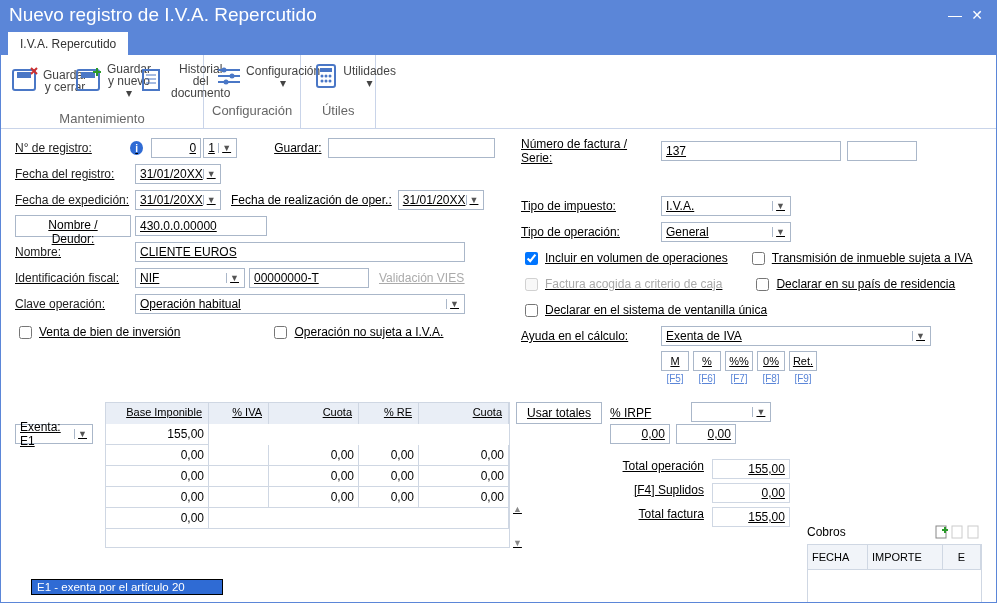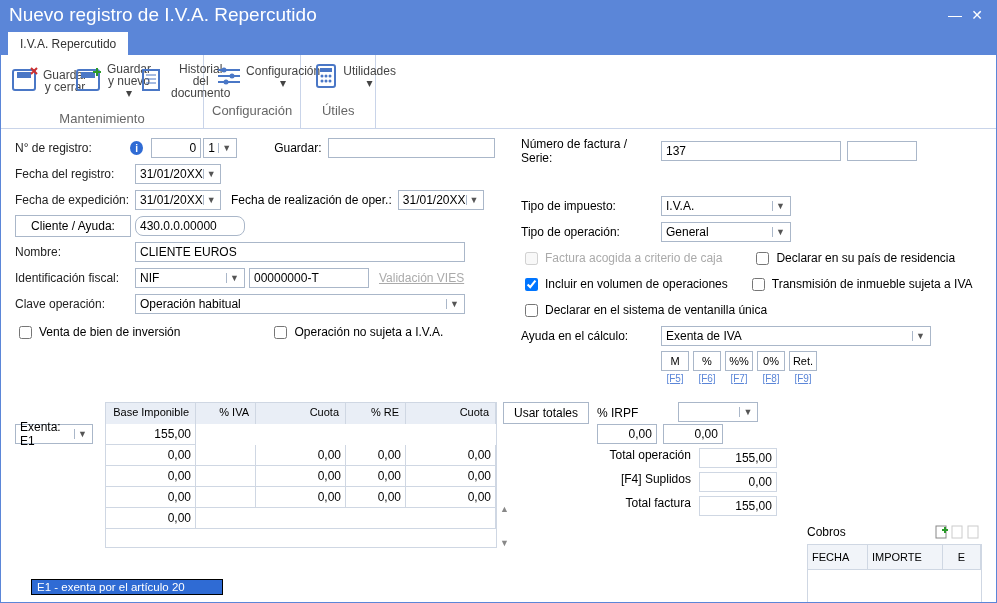--- a/index.html
+++ b/index.html
@@ -11,21 +11,21 @@
   .tabbar { background:#5b86d8; height:26px; display:flex; align-items:flex-end; padding:0 6px; }
   .tab { background:#fff; color:#333; padding:5px 12px 4px; border:1px solid #5b86d8; border-bottom:none; font-size:12px; }
   .ribbon { background:#fff; border-bottom:1px solid #c9d4e9; display:flex; }
   .ribbon-group { display:flex; flex-direction:column; align-items:center; padding:4px 8px 2px; border-right:1px solid #c9d4e9; }
   .ribbon-btns { display:flex; gap:6px; }
   .ribbon-btn { display:flex; flex-direction:row; align-items:center; width:58px; padding:2px 0; cursor:pointer; }
   .ribbon-btn .icon { width:34px; height:30px; display:flex; align-items:center; justify-content:center; }
   .ribbon-btn .lbl { text-align:center; font-size:11px; color:#444; line-height:12px; margin-top:2px; }
   .ribbon-group-label { font-size:13px; color:#666; margin-top:10px; }
 
-  .form-area { flex:1; padding:8px 14px 20px; position:relative; }
+  .form-area { flex:1; padding:8px 14px 20px; position:relative;text-decoration:underline; }
   .cols { display:flex; gap:26px; }
   .col-l { width:480px; }
   .col-r { flex:1; }
 
   .row { display:flex; align-items:center; margin-bottom:4px; min-height:22px; }
   .lbl { width:120px; color:#222; }
   .input { border:1px solid #aab7c9; height:20px; padding:1px 4px; background:#fff; }
   .select { border:1px solid #aab7c9; height:20px; background:#fff; display:flex; align-items:center; justify-content:space-between; padding:0 2px 0 4px; }
   .select .arrow { font-size:9px; color:#555; padding:0 3px; border-left:1px solid #aab7c9; }
   .btn { border:1px solid #aab7c9; background:#fff; padding:2px 10px; height:22px; }
@@ -41,21 +41,21 @@
   .mini-fkey-row { display:flex; gap:4px; }
   .mini-fkey-row span { width:28px; }
 
   .grid-head { display:flex; background:#e9eef6; border:1px solid #cfd7e3; border-bottom:none; }
   .grid-head div { padding:3px 6px; border-right:1px solid #cfd7e3; text-align:right; font-size:11px; }
   .grid-body { border:1px solid #cfd7e3; border-top:none; background:#fff; }
 
   .grid-row { display:flex; }
   .grid-row input { border:1px solid #cfd7e3; border-top:none; border-left:none; height:21px; text-align:right; padding:0 4px; width:100%; }
 
-  .c-base{width:90px;} .c-piva{width:60px;} .c-cuota{width:90px;} .c-pre{width:60px;} .c-cuota2{width:90px;}
+  .c-base{width:103px;} .c-piva{width:60px;} .c-cuota{width:90px;} .c-pre{width:60px;} .c-cuota2{width:90px;}
 
   .dropdown { position:absolute; left:30px; top:450px; width:192px; border:1px solid #000; background:#fff; z-index:10; }
   .dropdown div { padding:1px 5px; font-size:11.5px; cursor:pointer; }
   .dropdown div.sel { background:#2f6bd4; color:#fff; }
 
   .right-panel { position:absolute; right:14px; top:395px; width:175px; }
   .cobros-head { display:flex; align-items:center; gap:0; margin-bottom:4px; }
   .cobros-head .title { flex:1; }
   .cobros-head .ico { width:16px; height:16px; display:inline-flex; align-items:center; justify-content:center; font-size:12px; color:#2a8c2a; cursor:pointer; }
   .cobros-table { border:1px solid #cfd7e3; height:140px; }
@@ -195,22 +195,22 @@
               <span>31/01/20XX</span>
               <span class="arrow">▼</span>
             </div>
           <span style="margin-left:10px">Fecha de realización de oper.:</span>
           <div class="select" style="width:86px;margin-left:6px">
               <span>31/01/20XX</span>
               <span class="arrow">▼</span>
             </div>
         </div>
         <div class="row">
-          <button class="btn" style="width:116px;text-align:center">Cliente / Ayuda:</button>
-          <input class="input" style="width: 110px; margin-left: 4px; border-radius: 8px;" value="430.0.0.00000">
+          <button class="btn" style="width:116px;text-align:center">Nombre / Deudor:</button>
+          <input class="input" style="width: 132px; margin-left: 4px;" value="430.0.0.00000">
         </div>
         <div class="row">
           <span class="lbl">Nombre:</span>
           <input class="input" style="width: 330px;" value="CLIENTE EUROS">
         </div>
         <div class="row">
           <span class="lbl">Identificación fiscal:</span>
           <div class="select" style="width:110px">
               <span>NIF</span>
               <span class="arrow">▼</span>
@@ -252,37 +252,37 @@
             </div>
         </div>
         <div class="row">
           <span style="width:140px">Tipo de operación:</span>
           <div class="select" style="width:130px">
               <span>General</span>
               <span class="arrow">▼</span>
             </div>
         </div>
         <div class="row">
+          <label class="chk">
+              <input type="checkbox" checked="" style="">
+              <span>Incluir en volumen de operaciones</span>
+            </label>
+          <label class="chk" style="margin-left:20px">
+              <input type="checkbox" style="">
+              <span>Transmisión de inmueble sujeta a IVA</span>
+            </label>
+        </div>
+        <div class="row">
           <label class="chk muted">
               <input type="checkbox" disabled="" style="">
               <span>Factura acogida a criterio de caja</span>
             </label>
           <label class="chk" style="margin-left:30px">
               <input type="checkbox" style="">
               <span>Declarar en su país de residencia</span>
-            </label>
-        </div>
-        <div class="row">
-          <label class="chk">
-              <input type="checkbox" checked="" style="">
-              <span>Incluir en volumen de operaciones</span>
-            </label>
-          <label class="chk" style="margin-left:20px">
-              <input type="checkbox" style="">
-              <span>Transmisión de inmueble sujeta a IVA</span>
             </label>
         </div>
         <div class="row">
           <label class="chk">
               <input type="checkbox" style="">
               <span>Declarar en el sistema de ventanilla única</span>
             </label>
         </div>
         <div class="row">
           <span style="width:140px">Ayuda en el cálculo:</span>
@@ -371,21 +371,21 @@
           </div>
           <div class="scroll-arrows" style="margin-top:80px">
             <span>▲</span>
             <span>▼</span>
           </div>
           <div style="margin-left:88px">
             <div style="display:flex;gap:6px;margin-top:0">
               <input class="input" style="width: 60px; text-align: right;" value="0,00">
               <input class="input" style="width: 60px; text-align: right;" value="0,00">
             </div>
-            <div class="totals" style="margin-top:4px">
+            <div class="totals" style="margin-top:15px">
               <div class="tot-row">
                   <span class="tot-lbl">Total operación</span>
                   <span class="tot-val">155,00</span>
                 </div>
               <div class="tot-row">
                   <span class="tot-lbl">[F4] Suplidos</span>
                   <span class="tot-val">0,00</span>
                 </div>
               <div class="tot-row">
                   <span class="tot-lbl">Total factura</span>

